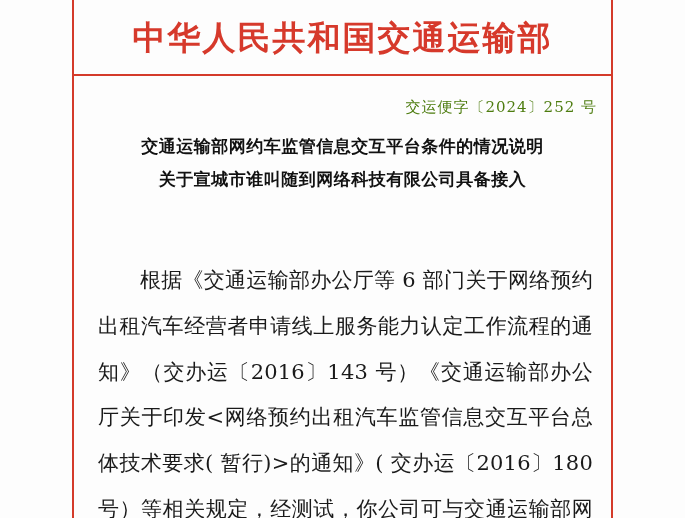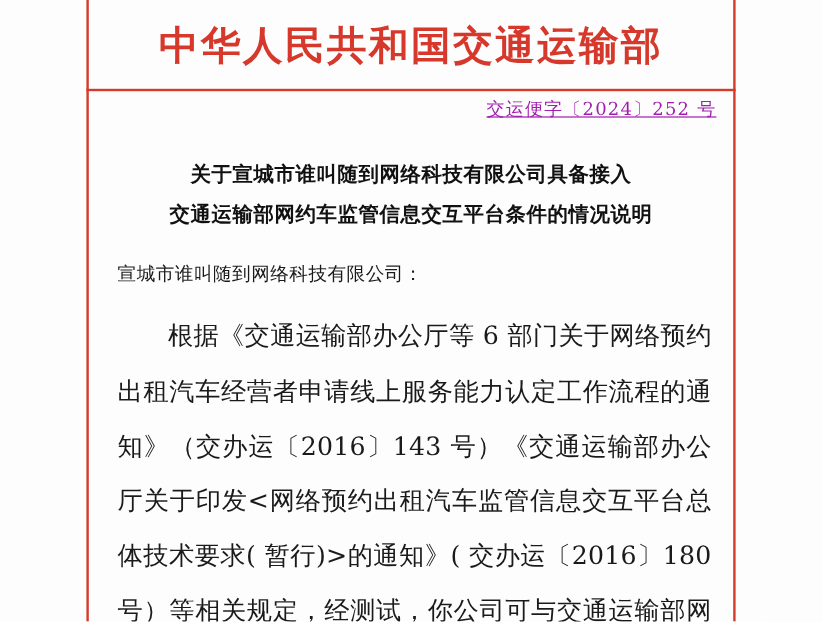--- a/index.html
+++ b/index.html
@@ -52,26 +52,25 @@
     left: 72px;
     right: 72px;
     top: 74px;
     height: 2px;
     background: #d43b2a;
   }
 
   .doc-number {
     position: absolute;
     right: 88px;
-    top: 82px;
+    top: 98px;
     font-size: 15px;
     letter-spacing: 1px;
-    color: #a21caf;
+    color: #4d7c0f;
     white-space: nowrap;
-    text-decoration: underline;
   }
 
   .doc-title {
     position: absolute;
     left: 92px;
     right: 92px;
     top: 130px;
     text-align: center;
     font-weight: bold;
     font-size: 17px;
@@ -115,23 +114,22 @@
 
   <div class="letterhead">
     <div class="letterhead-title">中华人民共和国交通运输部</div>
   </div>
 
   <div class="head-rule"></div>
 
   <div class="doc-number">交运便字〔2024〕252 号</div>
 
   <div class="doc-title">
+    <span class="doc-title-line">交通运输部网约车监管信息交互平台条件的情况说明</span>
     <span class="doc-title-line">关于宣城市谁叫随到网络科技有限公司具备接入</span>
-    <span class="doc-title-line">交通运输部网约车监管信息交互平台条件的情况说明</span>
   </div>
 
-  <div class="recipient">宣城市谁叫随到网络科技有限公司：</div>
 
   <div class="body-text">
     <p>根据《交通运输部办公厅等 6 部门关于网络预约出租汽车经营者申请线上服务能力认定工作流程的通知》（交办运〔2016〕143 号）《交通运输部办公厅关于印发&lt;网络预约出租汽车监管信息交互平台总体技术要求( 暂行)&gt;的通知》( 交办运〔2016〕180 号）等相关规定，经测试，你公司可与交通运输部网约车监管信息交互平台实现数据对接，提供的测试数据格式符合各项技术要求，具备相关技术接入条件。</p>
   </div>
 
 </div>
 
 </body></html>

